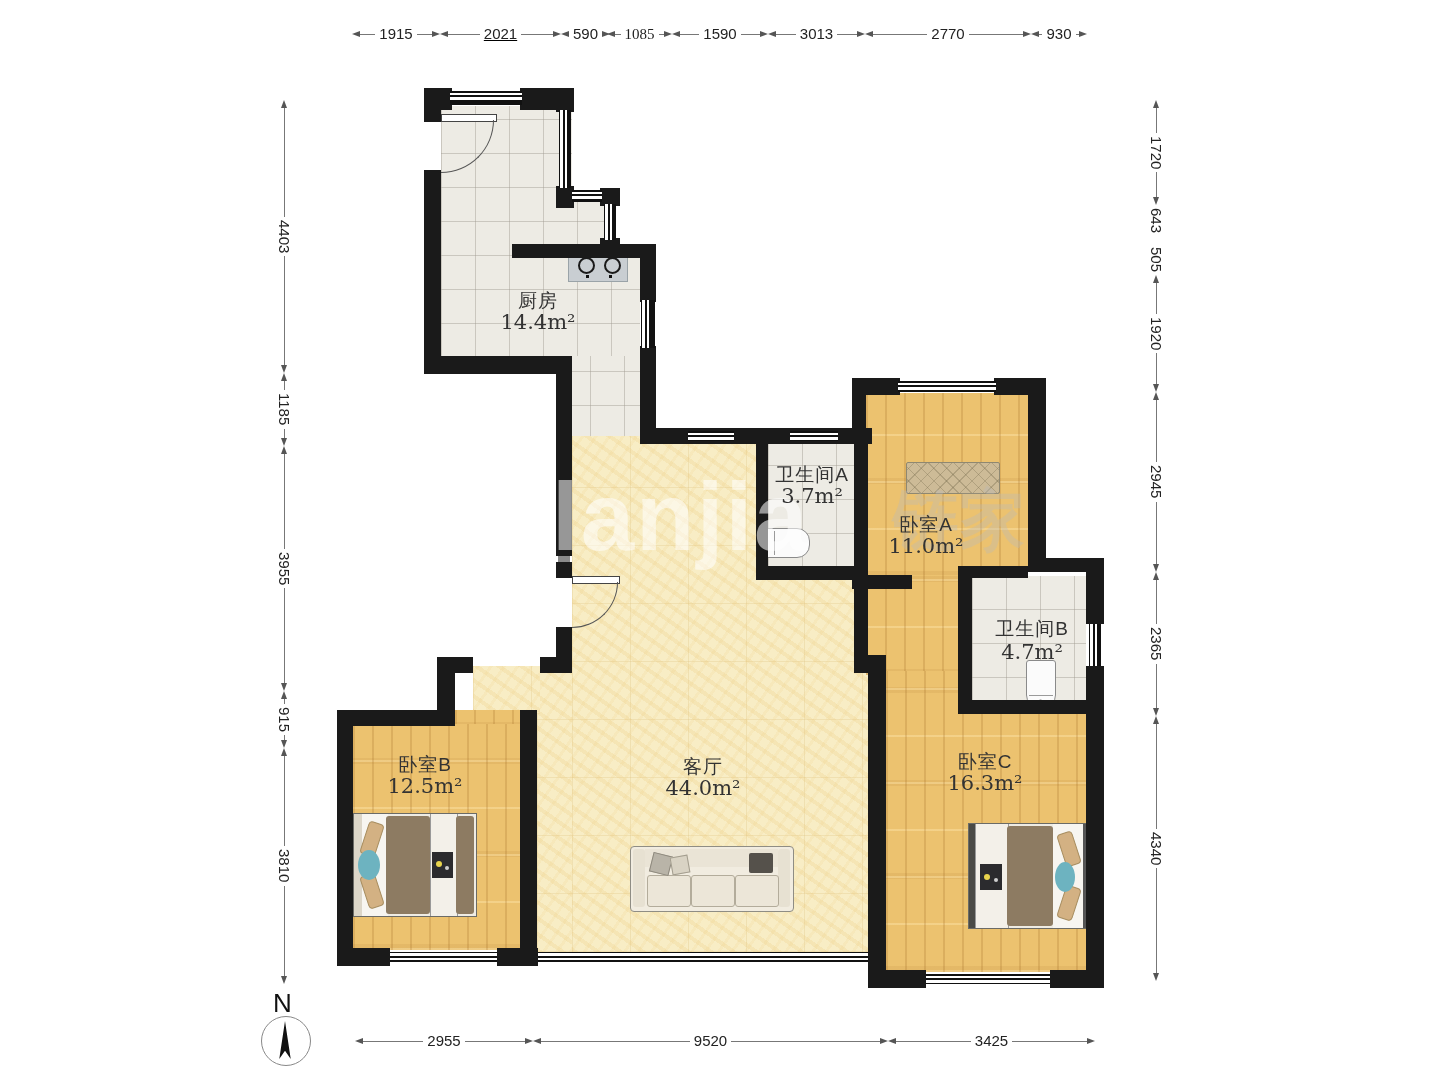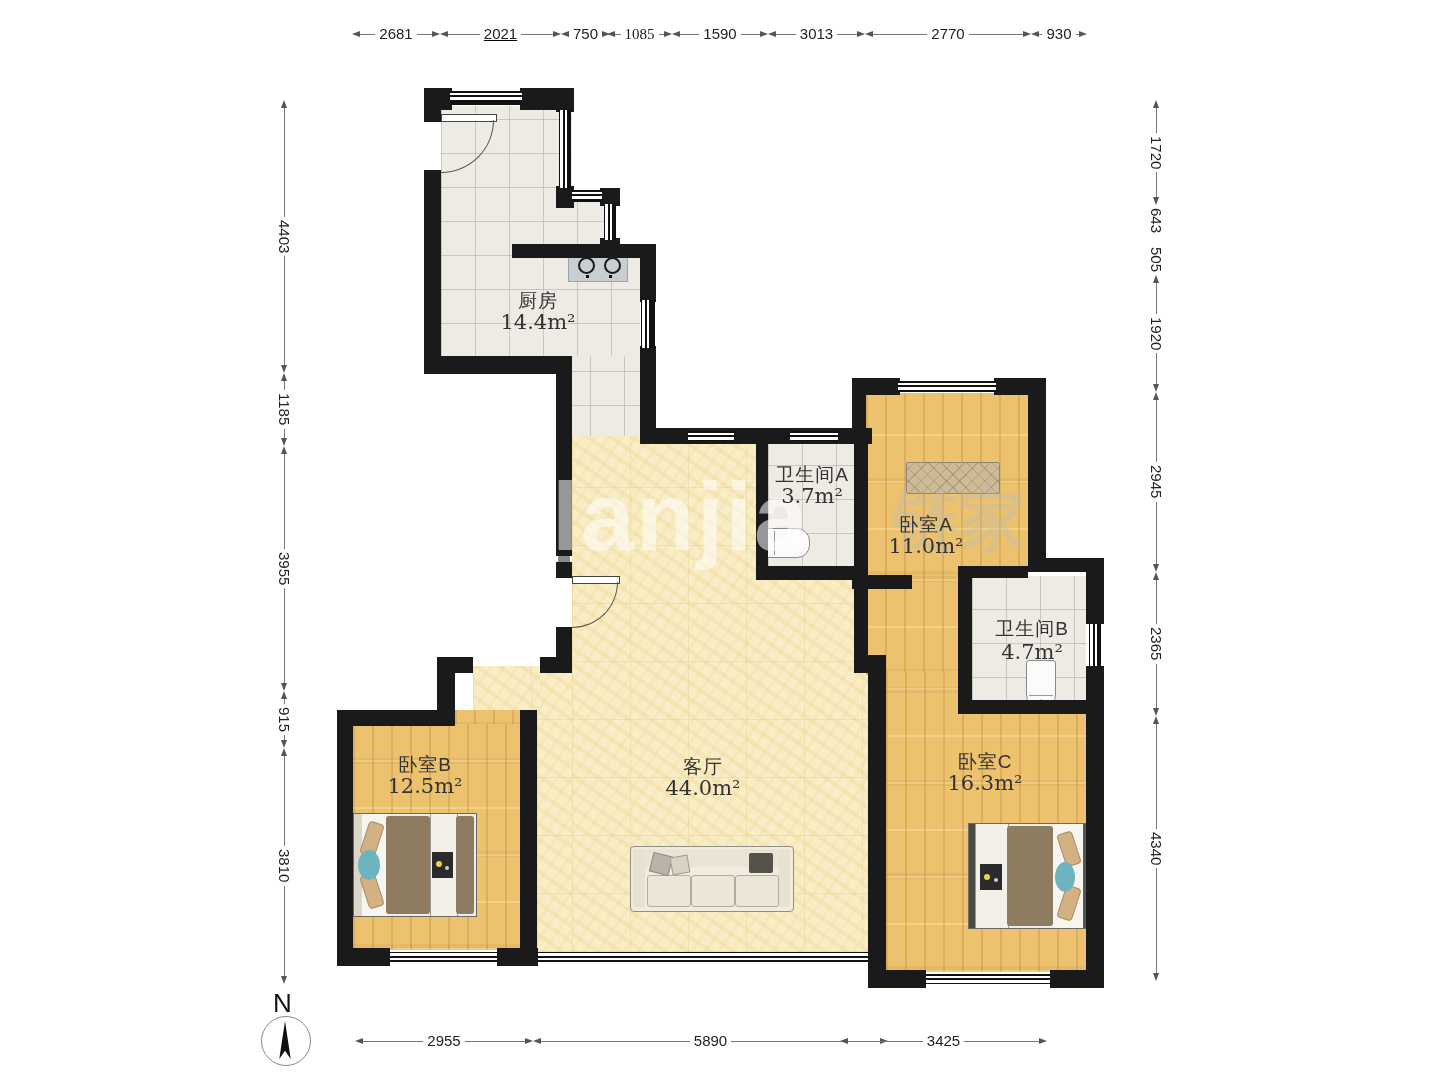--- a/index.html
+++ b/index.html
@@ -222,35 +222,35 @@
   <div class="rname" style="left:365px;top:752px;width:120px;">卧室B</div>
   <div class="rarea" style="left:365px;top:774px;width:120px;">12.5m²</div>
   <div class="rname" style="left:643px;top:754px;width:120px;">客厅</div>
   <div class="rarea" style="left:643px;top:776px;width:120px;">44.0m²</div>
   <div class="rname" style="left:925px;top:749px;width:120px;">卧室C</div>
   <div class="rarea" style="left:925px;top:771px;width:120px;">16.3m²</div>
 
   <div class="dh" style="left:352px;top:26px;width:88px;">
       <span class="aL"></span>
       <span class="ln"></span>
-      <span class="lbl">2681</span>
+      <span class="lbl">1915</span>
       <span class="ln"></span>
       <span class="aR"></span>
     </div>
   <div class="dh" style="left:440px;top:26px;width:121px;text-decoration:underline;">
       <span class="aL"></span>
       <span class="ln"></span>
       <span class="lbl">2021</span>
       <span class="ln"></span>
       <span class="aR"></span>
     </div>
   <div class="dh" style="left:561px;top:26px;width:46px;">
       <span class="aL"></span>
       <span class="ln"></span>
-      <span class="lbl">750</span>
+      <span class="lbl">590</span>
       <span class="ln"></span>
       <span class="aR"></span>
     </div>
   <div class="dh" style="left:607px;top:26px;width:65px;font-family:Liberation Serif, serif;">
       <span class="aL"></span>
       <span class="ln"></span>
       <span class="lbl">1085</span>
       <span class="ln"></span>
       <span class="aR"></span>
     </div>
@@ -364,25 +364,25 @@
   <div class="dh" style="left:355px;top:1033px;width:178px;">
       <span class="aL"></span>
       <span class="ln"></span>
       <span class="lbl">2955</span>
       <span class="ln"></span>
       <span class="aR"></span>
     </div>
   <div class="dh" style="left:533px;top:1033px;width:355px;">
       <span class="aL"></span>
       <span class="ln"></span>
-      <span class="lbl">5890</span>
-      <span class="ln"></span>
-      <span class="aR"></span>
-    </div>
-  <div class="dh" style="left:840px;top:1033px;width:207px;">
+      <span class="lbl">9520</span>
+      <span class="ln"></span>
+      <span class="aR"></span>
+    </div>
+  <div class="dh" style="left:888px;top:1033px;width:207px;">
       <span class="aL"></span>
       <span class="ln"></span>
       <span class="lbl">3425</span>
       <span class="ln"></span>
       <span class="aR"></span>
     </div>
 
   <div class="nlabel" style="left:273px;top:988px;">N</div>
   <div class="ncirc" style="left:261px;top:1016px;"></div>
   <div class="narrow" style="left:274px;top:1021px;"></div>

